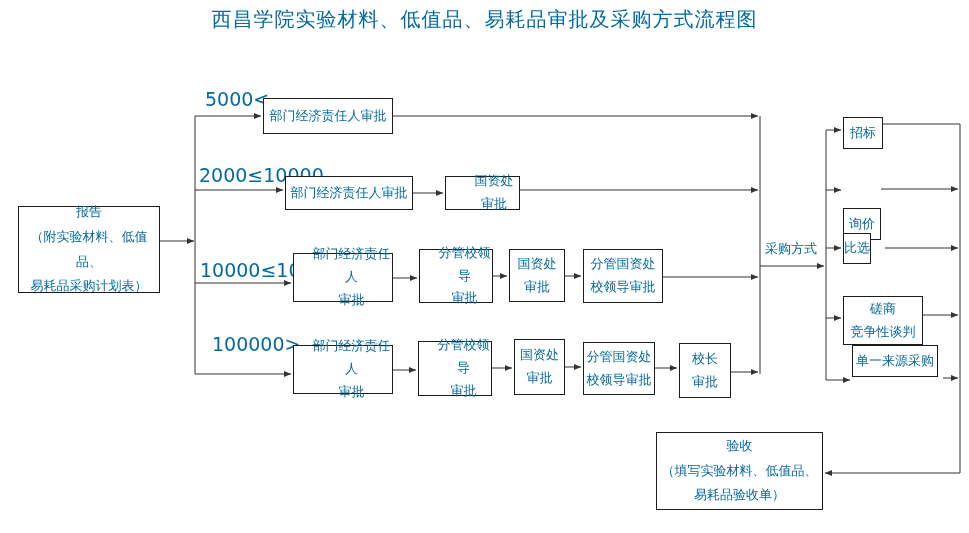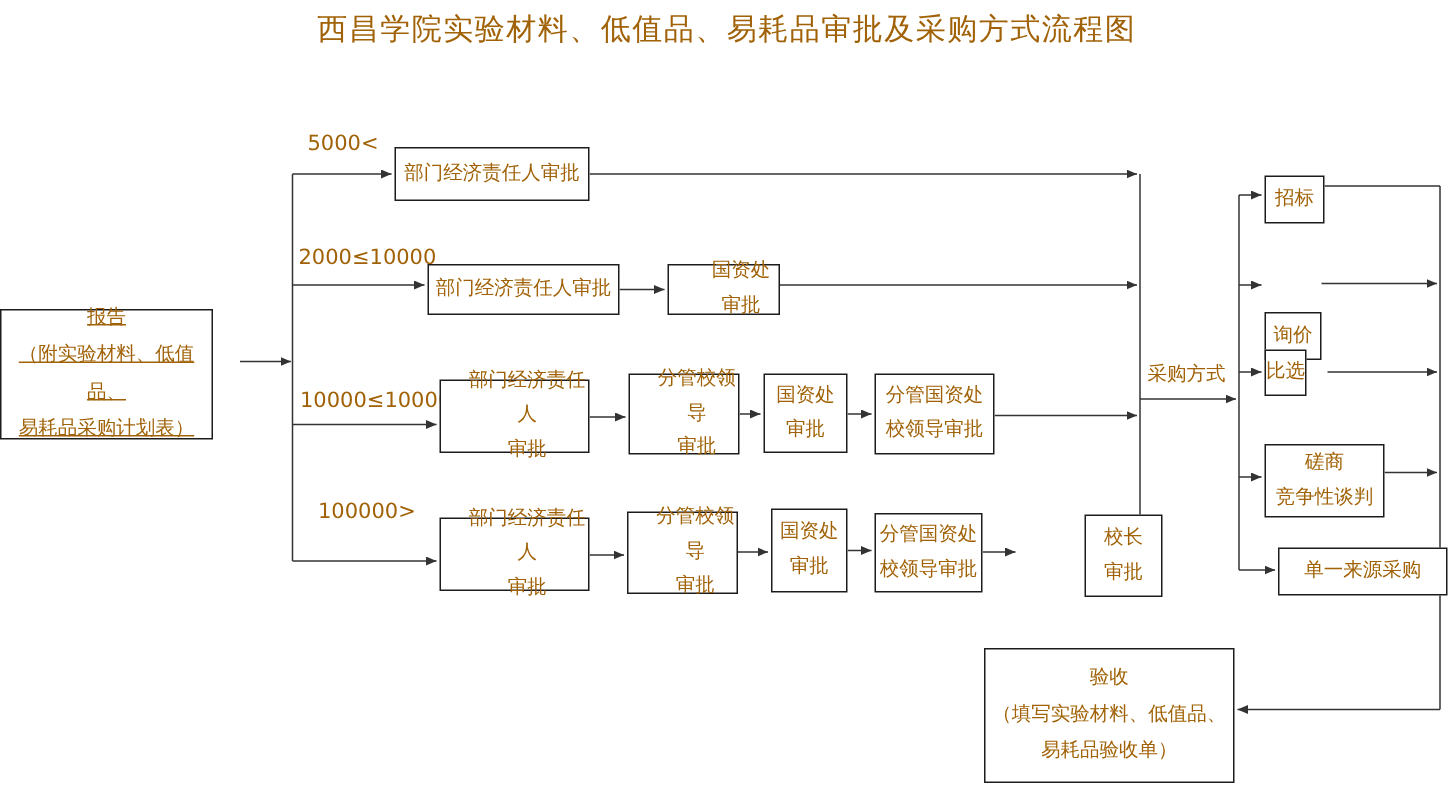--- a/index.html
+++ b/index.html
@@ -1,39 +1,39 @@
 <!DOCTYPE html>
 <html><head>
 <meta charset="utf-8">
 <style>
   html,body{margin:0;padding:0;background:#fff;}
   #canvas{
     position:relative;
     width:969px;height:533px;
     background:#fff;
     font-family:"DejaVu Sans",sans-serif;
-    color:#a16207;
+    color:#0369a1;
     overflow:hidden;
   }
   #connectors{position:absolute;left:0;top:0;width:969px;height:533px;}
   .title{
     position:absolute;left:0;top:6px;width:100%;
     text-align:center;font-size:20px;font-weight:500;letter-spacing:1px;
   }
   .box{
     position:absolute;box-sizing:border-box;
     border:1px solid #1c1c1c;background:#fff;
     display:flex;align-items:center;justify-content:center;
     text-align:center;white-space:pre-line;
     font-size:13px;line-height:1.75;
   }
   .box.left{justify-content:flex-start;text-align:center;padding-left:17px;}
   .box.wide{line-height:1.9;}
   .cond{
-    position:absolute;font-size:14px;white-space:nowrap;
+    position:absolute;font-size:19px;white-space:nowrap;
   }
   .jlabel{
     position:absolute;font-size:13px;white-space:nowrap;
   }
 </style>
 </head>
 <body>
 
 <div id="canvas">
 
@@ -87,21 +87,21 @@
       <line x1="923" y1="315" x2="958" y2="315" marker-end="url(#arr)"></line>
       <line x1="943" y1="378" x2="958" y2="378" marker-end="url(#arr)"></line>
 
       <line x1="960" y1="124" x2="960" y2="473"></line>
       <line x1="960" y1="473" x2="825" y2="473" marker-end="url(#arr)"></line>
     </g>
   </svg>
 
   <div class="title">西昌学院实验材料、低值品、易耗品审批及采购方式流程图</div>
 
-  <div class="box wide" style="left:0;top:206px;width:142px;height:87px;text-decoration:underline;">报告
+  <div class="box wide" style="left:18px;top:206px;width:142px;height:87px;">报告
 （附实验材料、低值品、
 易耗品采购计划表）</div>
 
   <div class="cond" style="left:205px;top:88px;">5000&lt;</div>
   <div class="cond" style="left:199px;top:164px;">2000≤10000</div>
   <div class="cond" style="left:200px;top:259px;">10000≤100000</div>
   <div class="cond" style="left:212px;top:333px;">100000&gt;</div>
 
   <div class="box" style="left:263px;top:98px;width:130px;height:36px;">部门经济责任人审批</div>
 
@@ -118,29 +118,29 @@
 校领导审批</div>
 
   <div class="box left" style="left:293px;top:345px;width:100px;height:49px;">部门经济责任人
 审批</div>
   <div class="box left" style="left:418px;top:341px;width:74px;height:55px;">分管校领导
 审批</div>
   <div class="box" style="left:514px;top:339px;width:51px;height:56px;">国资处
 审批</div>
   <div class="box" style="left:583px;top:342px;width:72px;height:53px;">分管国资处
 校领导审批</div>
-  <div class="box" style="left:679px;top:343px;width:52px;height:55px;margin-left:44px;">校长
+  <div class="box" style="left:679px;top:343px;width:52px;height:55px;">校长
 审批</div>
 
   <div class="jlabel" style="left:765px;top:240px;">采购方式</div>
 
   <div class="box" style="left:843px;top:117px;width:40px;height:32px;">招标</div>
   <div class="box" style="left:843px;top:176px;width:38px;height:32px;margin-top:32px;">询价</div>
   <div class="box" style="left:843px;top:233px;width:28px;height:31px;">比选</div>
   <div class="box" style="left:843px;top:296px;width:80px;height:49px;">磋商
 竞争性谈判</div>
-  <div class="box" style="left:852px;top:365px;width:113px;height:32px;">单一来源采购</div>
+  <div class="box" style="left:852px;top:345px;width:86px;height:32px;">单一来源采购</div>
 
-  <div class="box wide" style="left:656px;top:432px;width:167px;height:90px;">验收
+  <div class="box wide" style="left:656px;top:432px;width:167px;height:78px;">验收
 （填写实验材料、低值品、
 易耗品验收单）</div>
 
 </div>
 
 </body></html>

